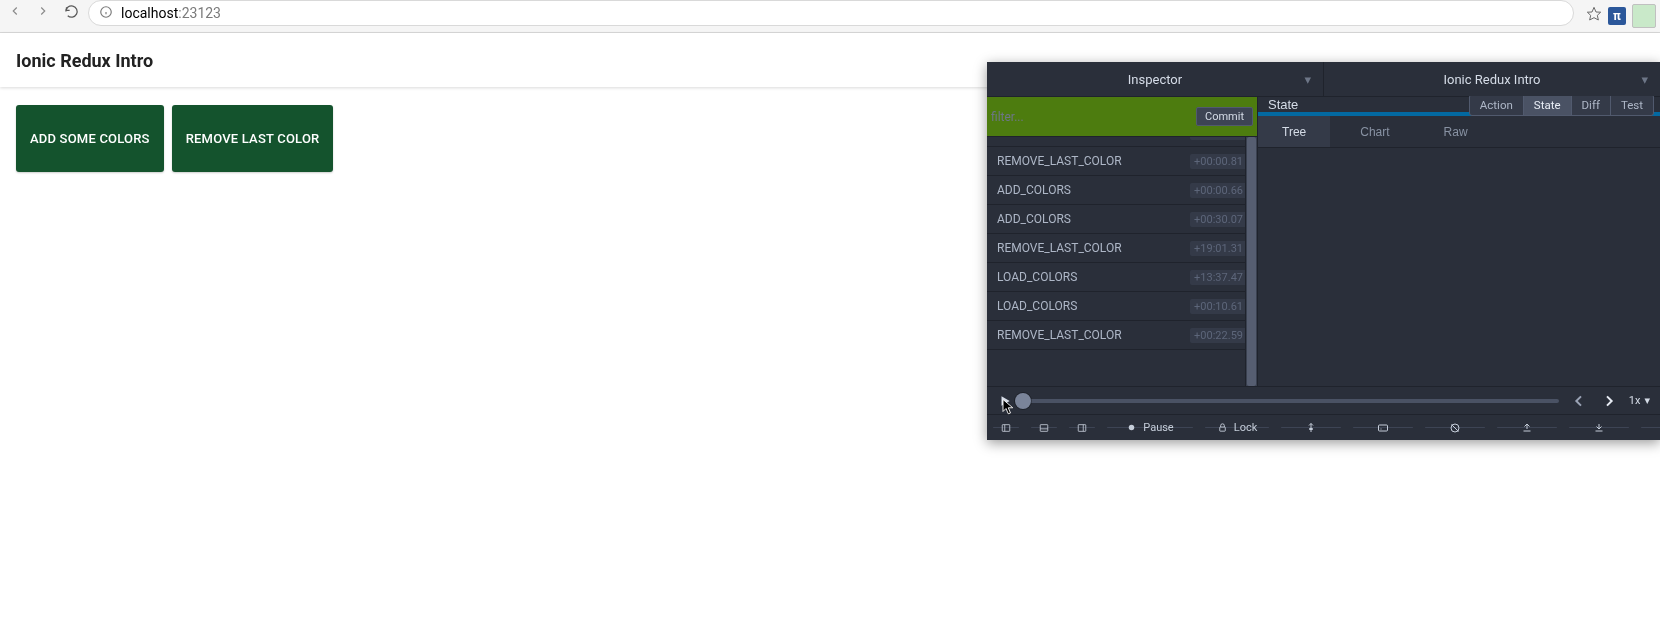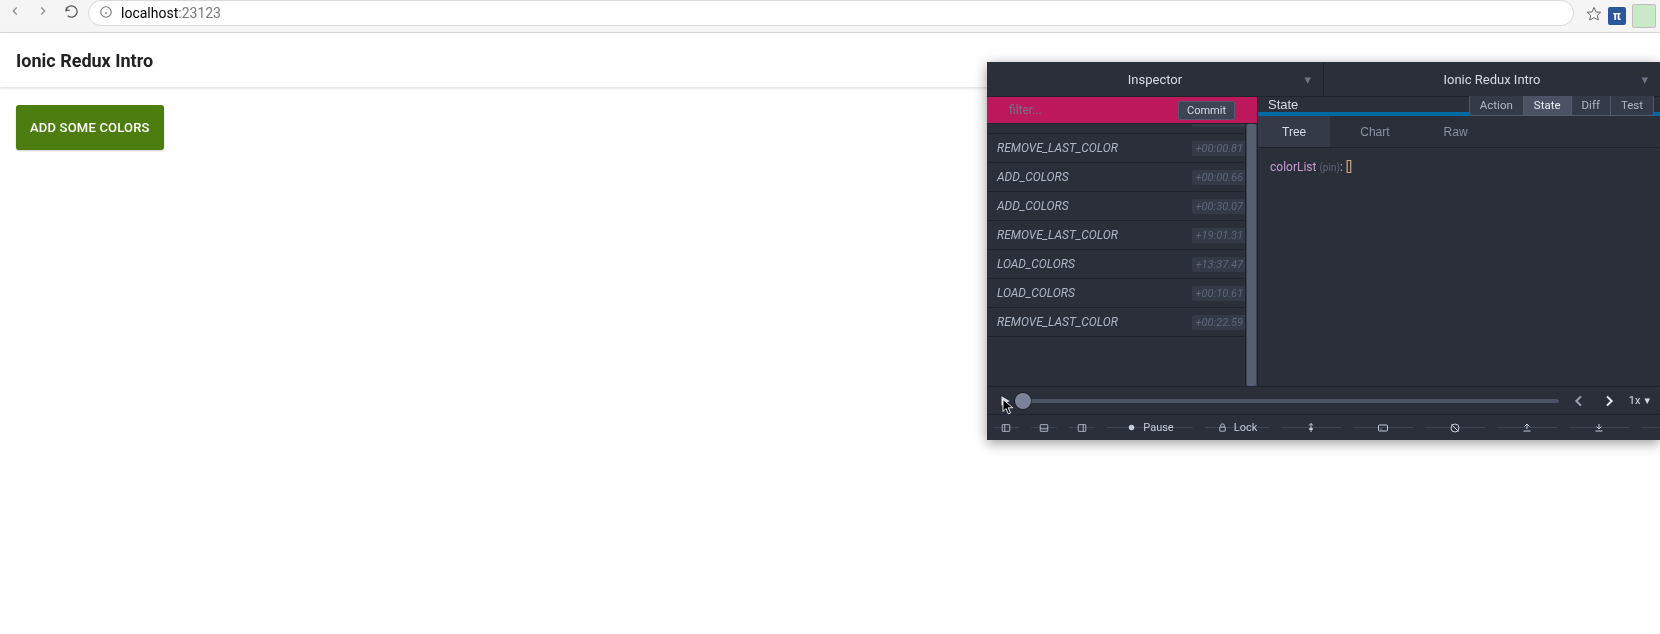--- a/index.html
+++ b/index.html
@@ -14,37 +14,37 @@
   .url-wrap .port { color: #7a7a7a; }
   .right-icons { display: flex; align-items: center; gap: 6px; padding-left: 6px; }
   .star { color: #6a6a6a; }
   .ext-box { width: 18px; height: 18px; display:flex; align-items:center; justify-content:center; font-size:12px; color:#fff; font-weight:700; border-radius:2px;}
   .avatar-square { width: 24px; height: 24px; background: #c9e9c9; border:1px solid #c0c0c0; border-radius:2px;}
 
   
   .app-body { position: relative; height: 601px; }
   .app-header { height: 54px; box-shadow: 0 1px 3px rgba(0,0,0,0.15); display: flex; align-items: center; padding: 0 16px; font-size: 18px; font-weight: 700; color: #222; }
   .app-content { padding: 18px 16px; display:flex; gap:8px; }
-  .btn { background:#4d7c0f; color:#fff; font-size:13px; font-weight:500; letter-spacing:0.2px; padding:15px 14px; border-radius:3px; border:none; cursor:pointer; box-shadow:0 1px 2px rgba(0,0,0,0.2); }
+  .btn { background:#14532d; color:#fff; font-size:13px; font-weight:500; letter-spacing:0.2px; padding:26px 14px; border-radius:3px; border:none; cursor:pointer; box-shadow:0 1px 2px rgba(0,0,0,0.2); }
 
   
   .devtools { position: absolute; top: 29px; right: 0; width: 673px; height: 378px; background:#2a2f3a; color:#c5cdd9; font-family: Menlo, Consolas, monospace; font-size:12px; display:flex; flex-direction:column; box-shadow: 0 3px 12px rgba(0,0,0,0.4); }
   .dt-top { height:34px; display:flex; align-items:stretch; background:#2a2f3a; }
   .dt-top .dropdown { flex:1; display:flex; align-items:center; justify-content:center; position:relative; color:#d5dce7; font-family:-apple-system,sans-serif; font-size:13px; cursor:pointer; }
   .dt-top .dropdown .caret { position:absolute; right:12px; color:#6d7687; }
   .dt-top .dropdown + .dropdown { border-left:1px solid #1f232c; }
 
   .dt-main { flex:1; display:flex; overflow:hidden; min-height:0; }
 
   .dt-left { width:271px; display:flex; flex-direction:column; border-right:1px solid #1f232c; }
-  .dt-filter { height:28px; display:flex; align-items:center; background:#be185d; padding:0 22px; gap:4px; border-top:1px solid #1f232c; border-bottom:1px solid #1f232c;}
+  .dt-filter { height:41px; display:flex; align-items:center; background:#4d7c0f; padding:0 4px; gap:4px; border-top:1px solid #1f232c; border-bottom:1px solid #1f232c;}
   .dt-filter input { flex:1; background:transparent; border:none; color:#d5dce7; font-family:inherit; font-size:12px; outline:none; }
   .dt-filter input::placeholder { color:#6d7687; }
   .commit-btn { background:#3d4454; border:1px solid #515a6e; color:#d5dce7; padding:2px 8px; border-radius:2px; font-family:inherit; font-size:11px; cursor:pointer; }
-  .action-list { flex:1; overflow:hidden; position:relative;font-style:italic; }
+  .action-list { flex:1; overflow:hidden; position:relative; }
   .action-list-inner { position:relative; top:-19px; }
   .action-row { height:29px; display:flex; align-items:center; justify-content:space-between; padding:0 10px; border-bottom:1px solid #1f232c; background:#2a2f3a; cursor:pointer;}
   .action-row .name { color:#aeb7c7; }
   .action-row .time { color:#5d667a; background:#343a48; padding:1px 4px; border-radius:2px; font-size:11px;}
   .action-scroll-thumb { position:absolute; right:0; top:0; width:12px; height:100%; background:#3a4150; border-left:1px solid #1f232c;}
   .action-scroll-thumb .thumb { position:absolute; left:1px; right:1px; top:0; height:100%; background:#565e71; border-radius:2px;}
 
   .dt-right { flex:1; display:flex; flex-direction:column; min-width:0;}
   .dt-state-bar { height:20px; display:flex; align-items:center; justify-content:space-between; padding:0 6px; border-top:1px solid #1f232c; border-bottom:4px solid #0369a1; }
   .dt-state-bar .label { font-family:-apple-system,sans-serif; font-size:13px; color:#d5dce7; padding-left:4px;}
@@ -117,20 +117,21 @@
     <div class="avatar-square"></div>
   </div>
 </div>
 
 <div class="app-body">
   <div class="app-header">
     <span>Ionic Redux Intro</span>
   </div>
   <div class="app-content">
     <button class="btn">ADD SOME COLORS</button>
+    <button class="btn">REMOVE LAST COLOR</button>
   </div>
 
   <div class="devtools">
     <div class="dt-top">
       <div class="dropdown">
         <span>Inspector</span>
         <span class="caret">▾</span>
       </div>
       <div class="dropdown">
         <span>Ionic Redux Intro</span>
@@ -194,24 +195,20 @@
             <button class="active">State</button>
             <button>Diff</button>
             <button>Test</button>
           </div>
         </div>
         <div class="dt-tabs">
           <div class="tab active">Tree</div>
           <div class="tab">Chart</div>
           <div class="tab">Raw</div>
         </div>
-        <div class="dt-tree">
-          <span class="key">colorList</span>
-          <span class="pin">(pin)</span><span>: </span><span class="val">[]</span>
-        </div>
       </div>
     </div>
 
     <div class="dt-slider">
       <div class="play-btn" style="position:relative;">
         <svg width="14" height="14" viewBox="0 0 24 24" fill="currentColor">
             <polygon points="6 4 20 12 6 20"></polygon>
           </svg>
         <svg class="cursor-img" width="18" height="18" viewBox="0 0 24 24" style="left:3px;top:4px;" fill="#000" stroke="#fff" stroke-width="1.2">
             <path d="M4 2 L4 18 L8 14 L11 21 L14 20 L11 13 L17 13 Z"></path>

